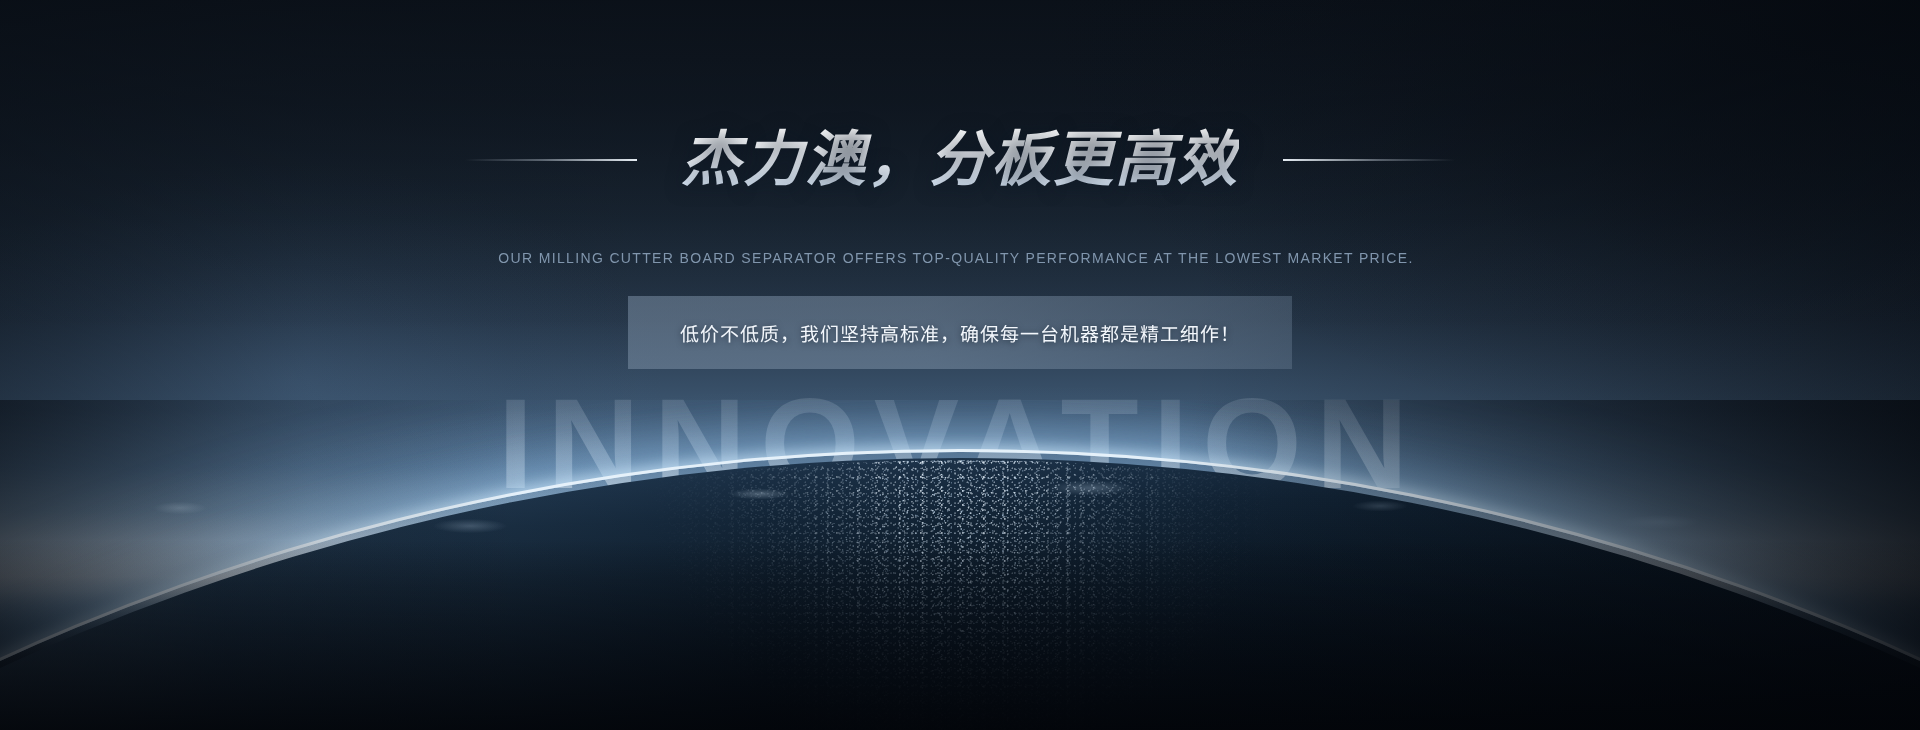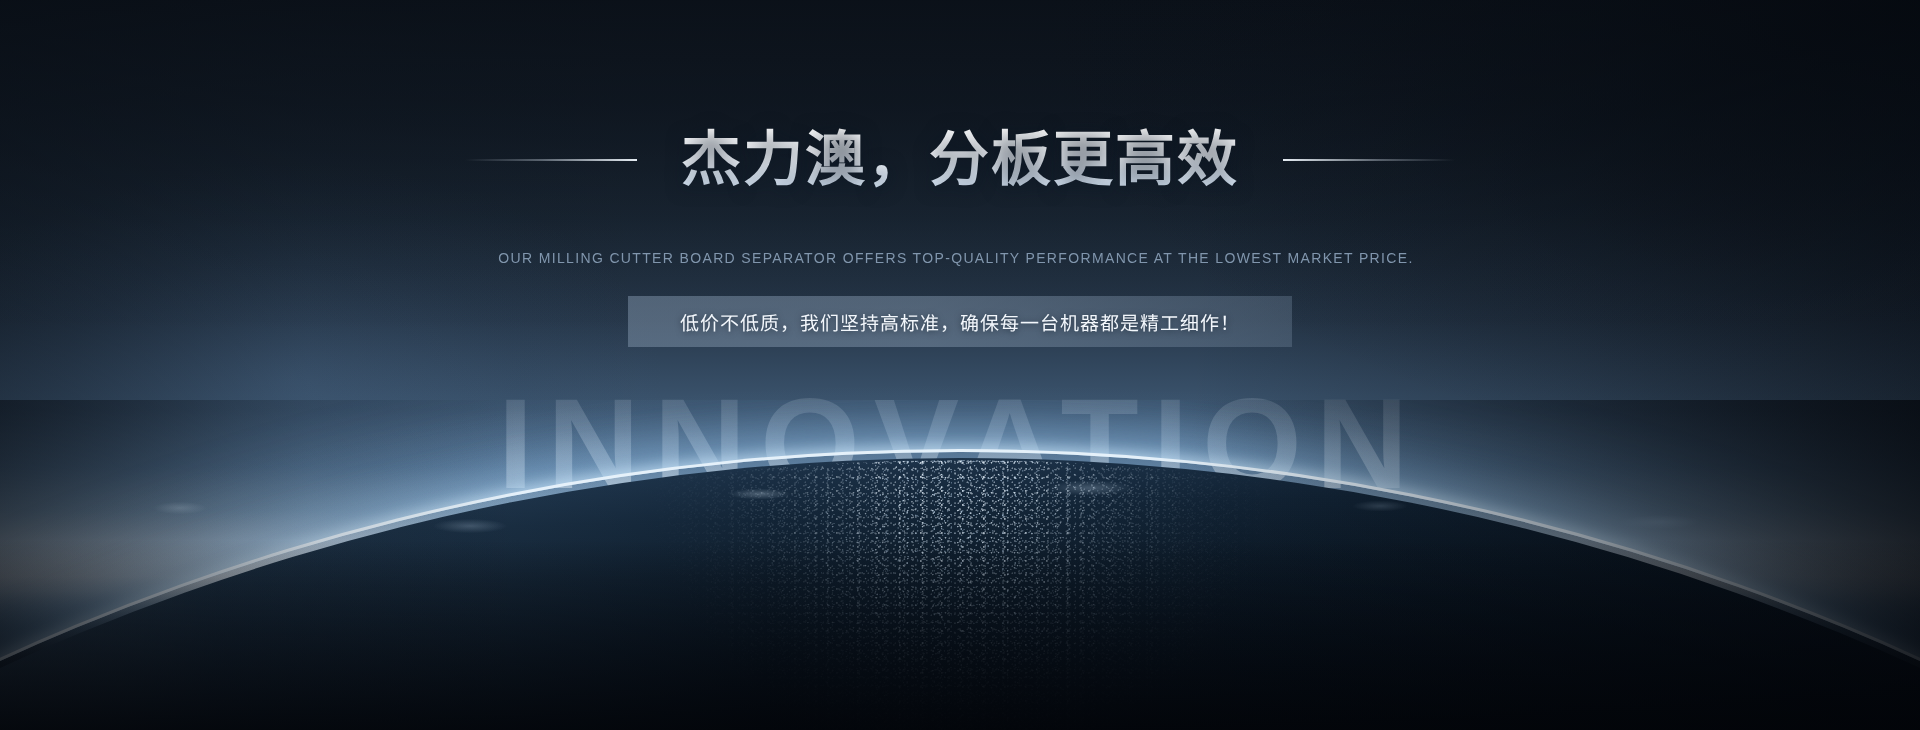--- a/index.html
+++ b/index.html
@@ -262,20 +262,21 @@
   }
 
   .title-row {
     position: absolute;
     left: 0; right: 0;
     top: 128px;
     display: flex;
     align-items: center;
     justify-content: center;
     gap: 44px;
+    font-style: italic;
   }
   .rule {
     width: 172px;
     height: 2px;
     flex: 0 0 auto;
   }
   .rule.left {
     background: linear-gradient(90deg,
       rgba(225,236,248,0.00) 0%,
       rgba(225,236,248,0.35) 45%,
@@ -317,21 +318,21 @@
 
   .hero-chip-row {
     position: absolute;
     left: 0; right: 0;
     top: 296px;
     display: flex;
     justify-content: center;
   }
   .hero-chip {
     display: inline-block;
-    padding: 12px 52px;
+    padding: 23px 52px;
     font-size: 19px;
     letter-spacing: 1px;
     color: #f3f7fc;
     background: linear-gradient(90deg,
       rgba(126,146,168,0.52) 0%,
       rgba(136,156,178,0.46) 45%,
       rgba(106,126,148,0.40) 100%);
     white-space: nowrap;
     text-shadow: 0 1px 6px rgba(8,16,28,0.55);
   }

